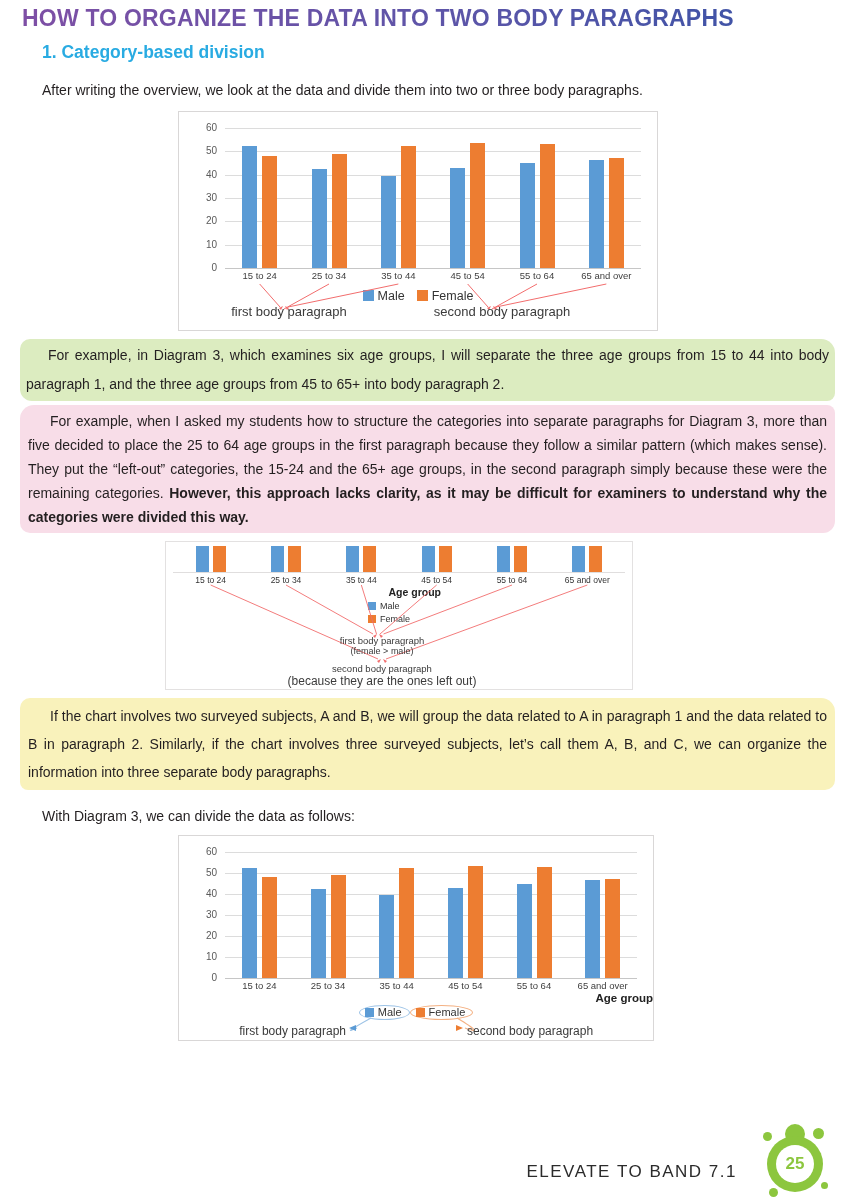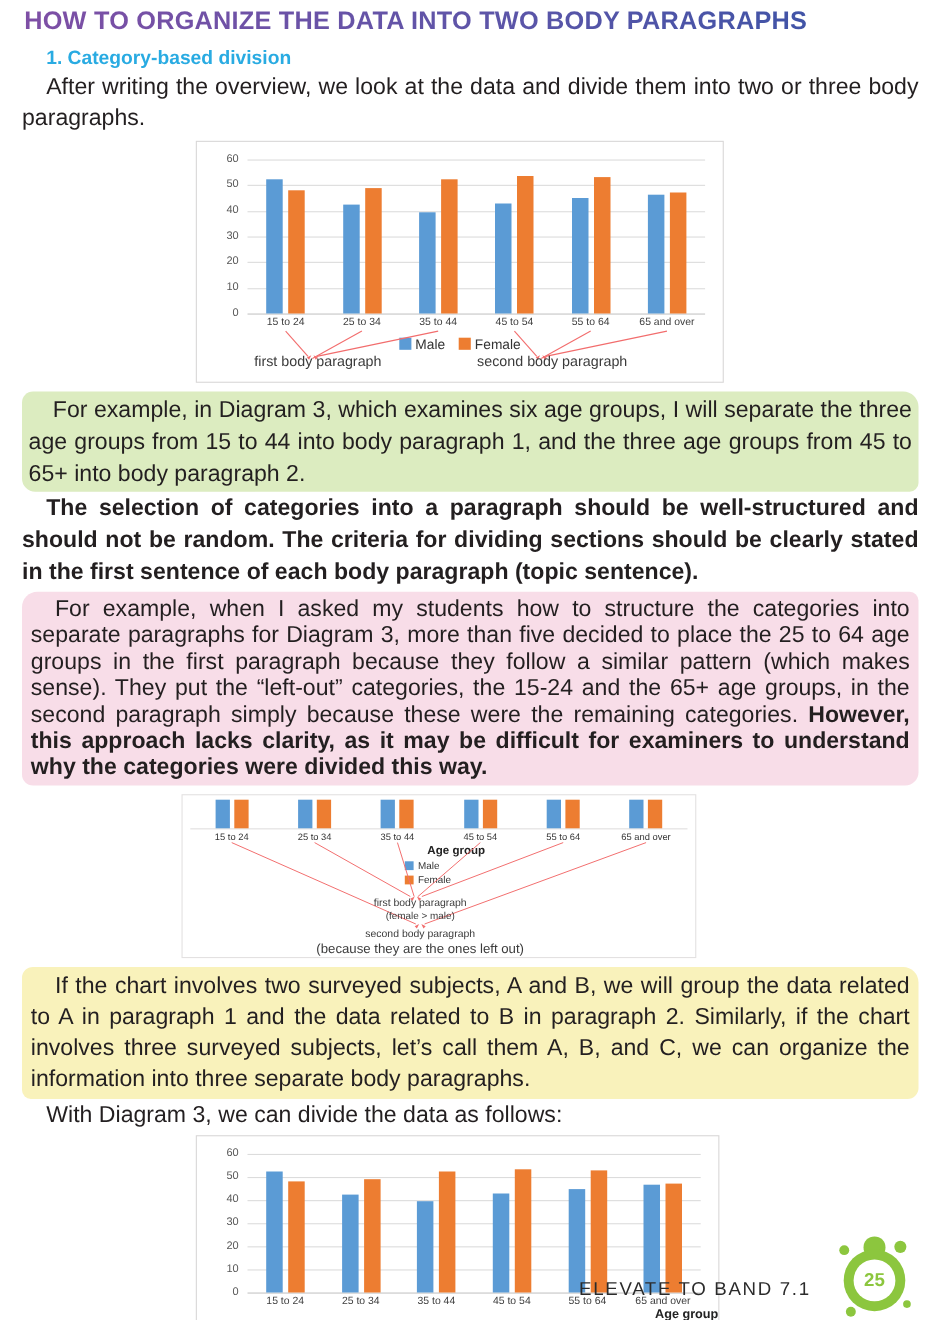--- a/index.html
+++ b/index.html
@@ -3,21 +3,21 @@
 <meta charset="utf-8">
 <style>
   html,body{margin:0;padding:0;background:#fff;}
   .page{position:relative;width:855px;height:1200px;background:#fff;overflow:hidden;
         font-family:"Liberation Sans",sans-serif;color:#231f20;}
   .title{margin:4px 20px 6px 22px;font-size:23px;font-weight:bold;letter-spacing:.2px;
          line-height:28px;color:#5b55a8;
          background:linear-gradient(90deg,#7e4fa5 0%,#5b55a8 55%,#3753a6 100%);
          -webkit-background-clip:text;background-clip:text;-webkit-text-fill-color:transparent;}
   .subhead{margin:8px 20px 0 42px;font-size:17.5px;font-weight:bold;color:#29abe2;line-height:24px;}
-  .para{margin:0 20px 0 20px;font-size:21px;line-height:29px;text-align:justify;text-indent:22px;}
+  .para{margin:12px 20px 0 20px;font-size:14px;line-height:29px;text-align:justify;text-indent:22px;}
   .para.tight{line-height:24px;}
   .bold{font-weight:bold;}
   .hl-green{background:#dcecc0;border-radius:10px 14px 8px 12px;padding:2px 6px;margin-top:8px;}
   .hl-pink{background:#f8dde8;border-radius:14px 8px 12px 10px;padding:4px 8px;margin-top:4px;}
   .hl-yellow{background:#f9f2bb;border-radius:10px 14px 10px 8px;padding:4px 8px;margin-top:8px;}
 
   
   .chart-card{position:relative;background:#fff;border:1px solid #d9d7d7;}
   #chart1{width:478px;height:218px;margin:6px 0 0 178px;}
   #chart3{width:474px;height:204px;margin:4px 0 0 178px;}
@@ -104,21 +104,20 @@
       <div class="bar" style="left: 340.5px; top: 51px; width: 15px; height: 105px; background: rgb(91, 155, 213);"></div>
       <div class="bar" style="left: 360.5px; top: 32.3px; width: 15px; height: 123.7px; background: rgb(237, 125, 49);"></div>
       <div class="cat" style="left: 321px; top: 158px; width: 74px;">55 to 64</div>
       <div class="bar" style="left: 409.8px; top: 47.5px; width: 15px; height: 108.5px; background: rgb(91, 155, 213);"></div>
       <div class="bar" style="left: 429.8px; top: 46.3px; width: 15px; height: 109.7px; background: rgb(237, 125, 49);"></div>
       <div class="cat" style="left: 390.3px; top: 158px; width: 74px;">65 and over</div>
     </div>
 
   <p class="para hl-green">For example, in Diagram 3, which examines six age groups, I will separate the three age groups from 15 to 44 into body paragraph 1, and the three age groups from 45 to 65+ into body paragraph 2.</p>
 
-  <p class="para bold">The selection of categories into a paragraph should be well-structured and should not be random. The criteria for dividing sections should be clearly stated in the first sentence of each body paragraph (topic sentence).</p>
 
   <p class="para tight hl-pink"><span>For example, when I asked my students how to structure the categories into separate paragraphs for Diagram 3, more than five decided to place the 25 to 64 age groups in the first paragraph because they follow a similar pattern (which makes sense). They put the “left-out” categories, the 15-24 and the 65+ age groups, in the second paragraph simply because these were the remaining categories. </span><span class="bold">However, this approach lacks clarity, as it may be difficult for examiners to understand why the categories were divided this way.</span></p>
 
   <div id="diagram2" class="chart-card">
     <div style="position:absolute;left:7px;right:7px;top:30px;height:1px;background:#e0dede;"></div>
     <div class="agegroup" style="top:44px;left:145px;width:130px;font-size:10.5px;">Age group</div>
     <div class="mini-legend" style="left:202px;top:58px;">
       <div><span class="mini-swatch" style="background:#5B9BD5;"></span><span>Male</span></div>
       <div><span class="mini-swatch" style="background:#ED7D31;"></span><span>Female</span></div>
     </div>

